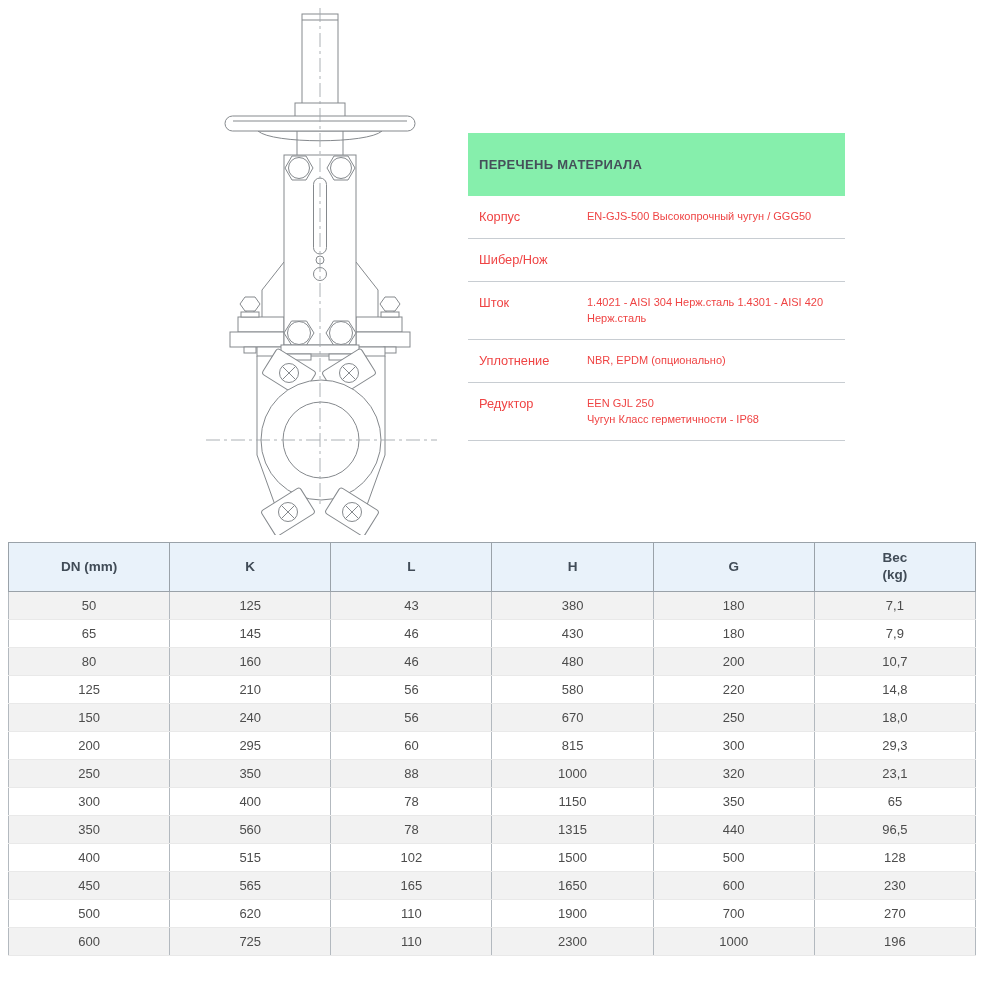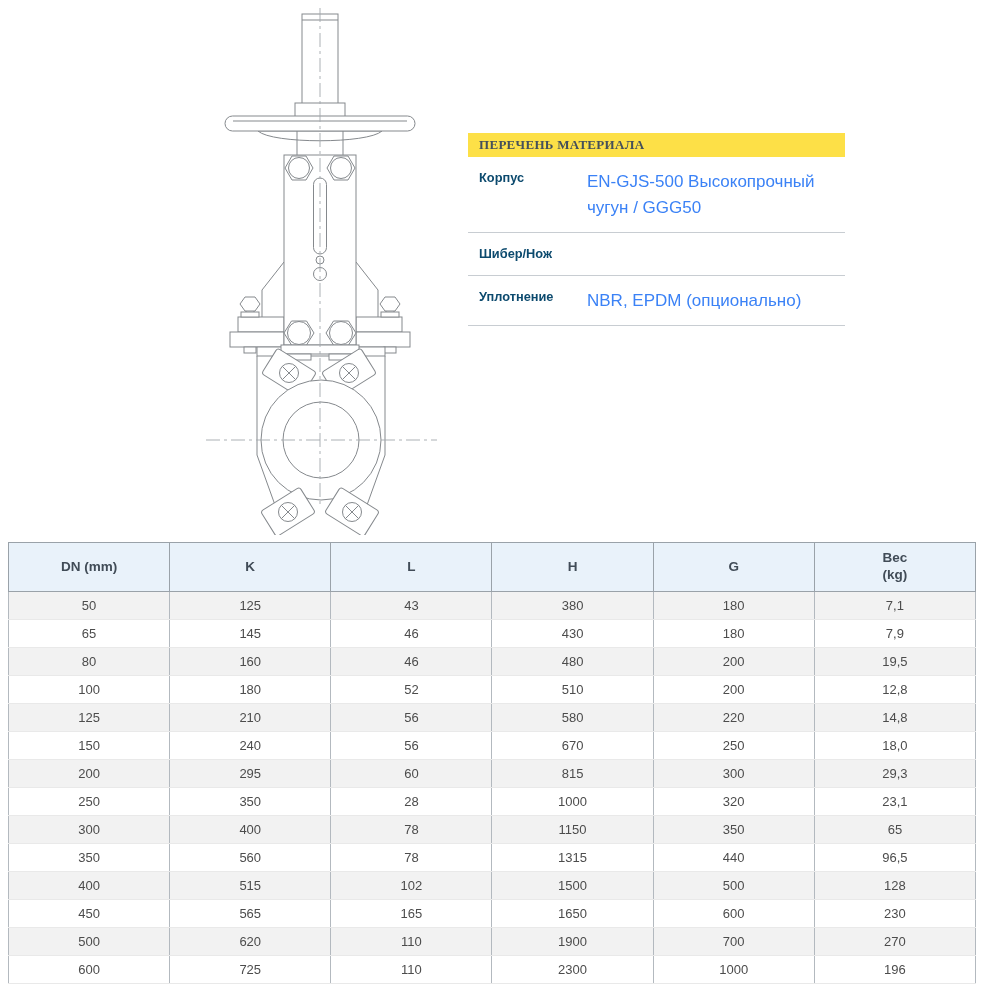--- a/index.html
+++ b/index.html
@@ -7,26 +7,26 @@
     width:984px; height:1000px; position:relative; background:#ffffff;
     font-family:"Liberation Sans", sans-serif; overflow:hidden;
   }
 
   
   .drawing { position:absolute; left:0; top:0; }
 
   
   .materials { position:absolute; left:468px; top:133px; width:377px; }
   .materials-title {
-    background:#fde047; color:#45505a; font-weight:bold; font-size:13px;
-    letter-spacing:.3px; padding:4px 11px;font-family:Liberation Serif, serif;
+    background:#86efac; color:#45505a; font-weight:bold; font-size:13px;
+    letter-spacing:.3px; padding:24px 11px;
   }
   .m-row { display:flex; border-bottom:1px solid #c8cdd2; padding:12px 11px; align-items:flex-start; }
-  .m-label { width:108px; flex:0 0 108px; font-weight:bold; color:#0c4a6e; font-size:12.8px; line-height:1.4; }
-  .m-value { color:#3b82f6; font-size:17px; line-height:1.5; width:247px; }
+  .m-label { width:108px; flex:0 0 108px; font-weight:normal; color:#ef4444; font-size:12.8px; line-height:1.4; }
+  .m-value { color:#ef4444; font-size:11px; line-height:1.5; width:247px; }
   .m-value .line2 { display:block; }
 
   
   .dim-table {
     position:absolute; left:8px; top:542px; width:968px;
     border-collapse:collapse; table-layout:fixed;
     border:1px solid #9aa2a9;
   }
   .dim-table th {
     background:#e9f2fa; color:#414c57; font-size:13.5px; font-weight:bold;
@@ -147,22 +147,33 @@
   <div class="materials-title">ПЕРЕЧЕНЬ МАТЕРИАЛА</div>
 
   <div class="m-row">
     <div class="m-label">Корпус</div>
     <div class="m-value">EN-GJS-500 Высокопрочный чугун / GGG50</div>
   </div>
   <div class="m-row">
     <div class="m-label">Шибер/Нож</div>
   </div>
   <div class="m-row">
+    <div class="m-label">Шток</div>
+    <div class="m-value">1.4021 - AISI 304 Нерж.сталь 1.4301 - AISI 420 Нерж.сталь</div>
+  </div>
+  <div class="m-row">
     <div class="m-label">Уплотнение</div>
     <div class="m-value">NBR, EPDM (опционально)</div>
+  </div>
+  <div class="m-row">
+    <div class="m-label">Редуктор</div>
+    <div class="m-value">
+      <span>EEN GJL 250</span>
+      <span class="line2">Чугун Класс герметичности - IP68</span>
+    </div>
   </div>
 </div>
 
 <table class="dim-table">
   <thead>
     <tr>
       <th><span>DN (mm)</span></th>
       <th><span>K</span></th>
       <th><span>L</span></th>
       <th><span>H</span></th>
@@ -189,29 +200,21 @@
         <td>430</td>
         <td>180</td>
         <td>7,9</td>
       </tr>
       <tr>
         <td>80</td>
         <td>160</td>
         <td>46</td>
         <td>480</td>
         <td>200</td>
-        <td>19,5</td>
-      </tr>
-      <tr>
-        <td>100</td>
-        <td>180</td>
-        <td>52</td>
-        <td>510</td>
-        <td>200</td>
-        <td>12,8</td>
+        <td>10,7</td>
       </tr>
       <tr>
         <td>125</td>
         <td>210</td>
         <td>56</td>
         <td>580</td>
         <td>220</td>
         <td>14,8</td>
       </tr>
       <tr>
@@ -226,21 +229,21 @@
         <td>200</td>
         <td>295</td>
         <td>60</td>
         <td>815</td>
         <td>300</td>
         <td>29,3</td>
       </tr>
       <tr>
         <td>250</td>
         <td>350</td>
-        <td>28</td>
+        <td>88</td>
         <td>1000</td>
         <td>320</td>
         <td>23,1</td>
       </tr>
       <tr>
         <td>300</td>
         <td>400</td>
         <td>78</td>
         <td>1150</td>
         <td>350</td>

